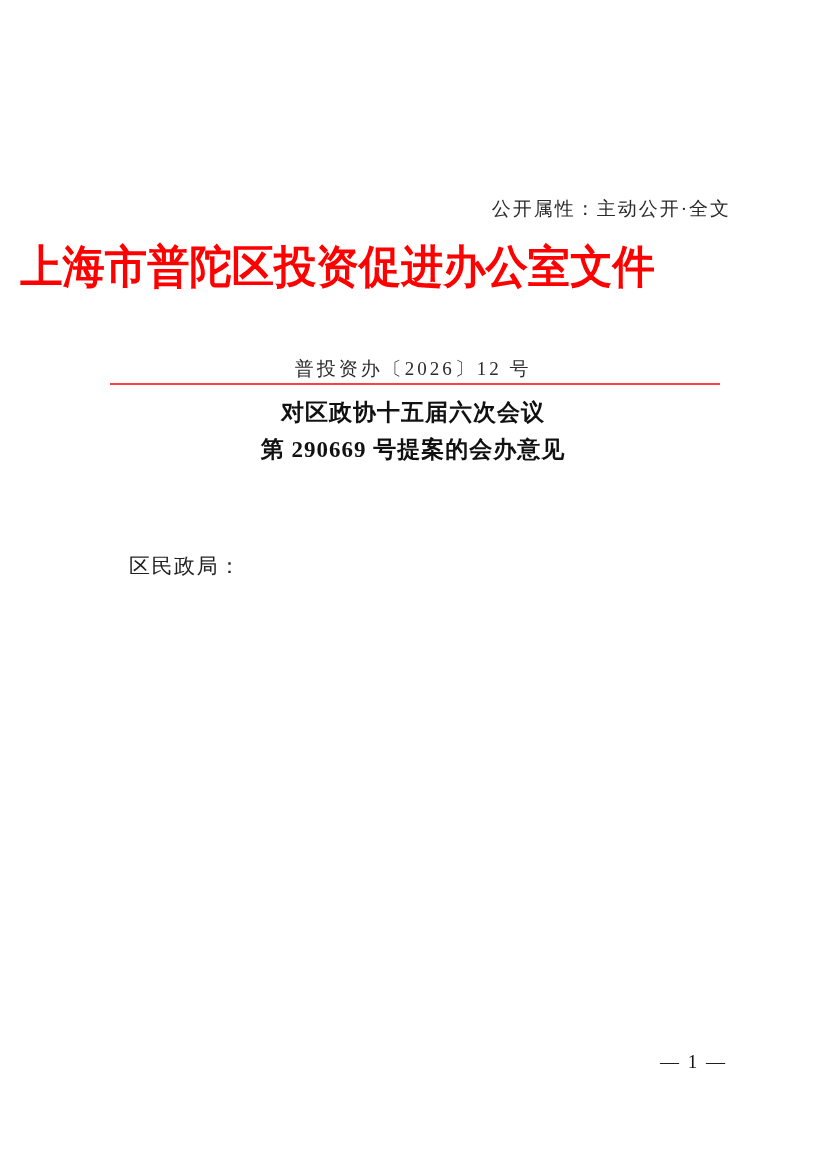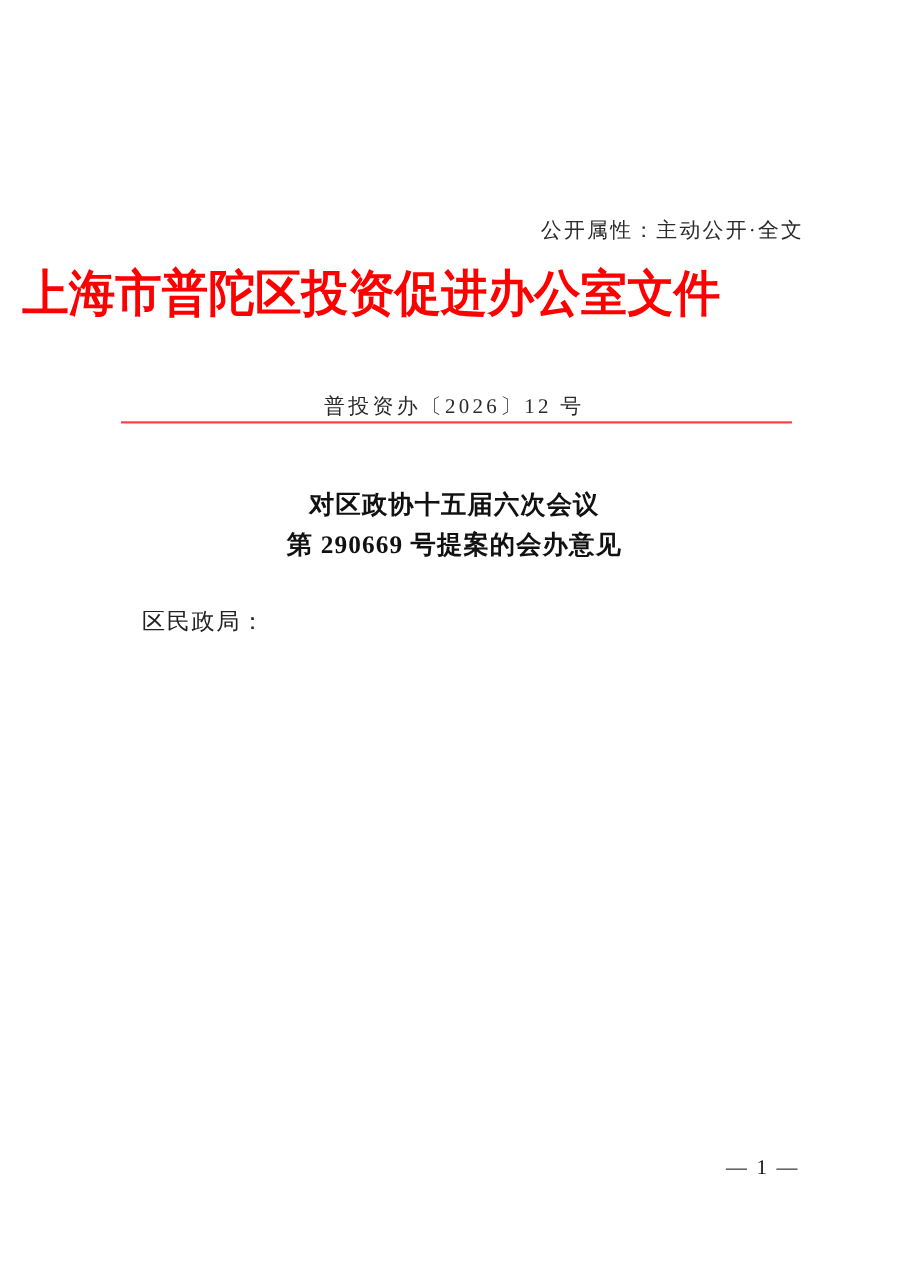--- a/index.html
+++ b/index.html
@@ -53,21 +53,21 @@
   }
   .red-line {
     position: absolute;
     top: 383px;
     left: 110px;
     width: 610px;
     height: 2px;
   }
   .subject-title {
     position: absolute;
-    top: 440px;
+    top: 394px;
     left: 0;
     width: 100%;
     text-align: center;
     font-weight: 700;
     font-size: 23px;
     line-height: 37px;
     color: #111111;
     letter-spacing: 1px;
   }
   .body-text {

